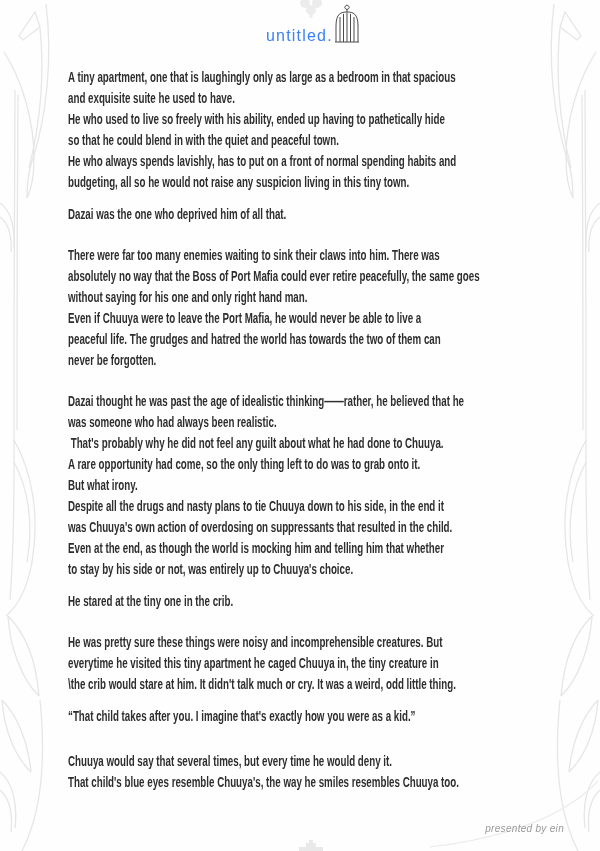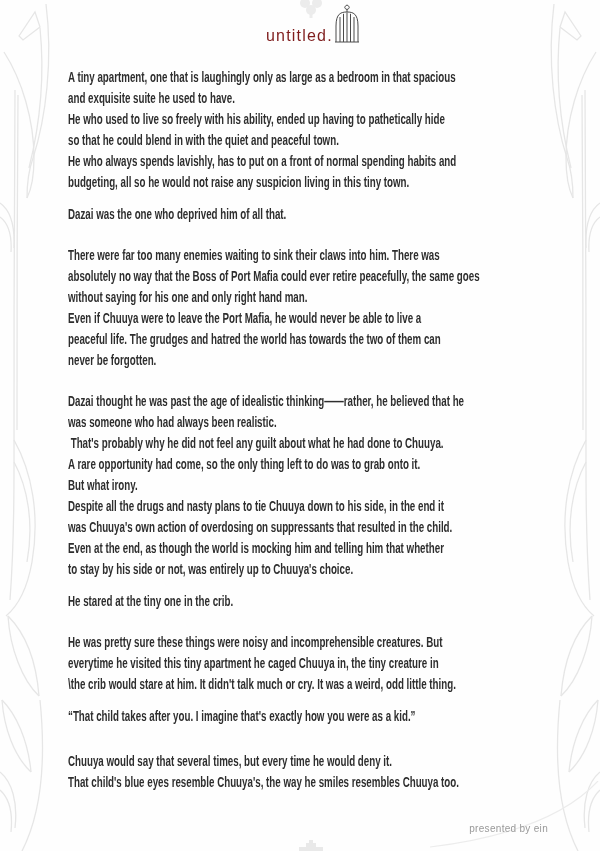--- a/index.html
+++ b/index.html
@@ -15,39 +15,39 @@
   .flourish path{stroke:#e6e6e6;stroke-width:1.3;fill:none;}
   .corner-arc{position:absolute;right:0;bottom:0;width:180px;height:70px;pointer-events:none;}
   .corner-arc path{stroke:#ececec;stroke-width:1.2;fill:none;}
   .trefoil{position:absolute;left:295px;top:0;width:32px;height:20px;pointer-events:none;}
   .trefoil circle,.trefoil rect{fill:#ececec;}
   .finial{position:absolute;left:299px;bottom:0;width:24px;height:11px;pointer-events:none;}
   .finial path{fill:#e9e9e9;}
   
   .title{
     position:absolute;top:27px;left:266px;
-    font-size:16px;font-weight:400;color:#7f1d1d;letter-spacing:1.2px;
+    font-size:16px;font-weight:400;color:#3b82f6;letter-spacing:1.2px;
   }
   .birdcage{position:absolute;left:334px;top:4px;width:26px;height:39px;}
   .birdcage path,.birdcage line{stroke:#4a4a4a;stroke-width:1;fill:none;}
   
   .story{
     position:absolute;left:68px;top:66px;width:820px;
     transform:scaleX(0.65);transform-origin:0 0;
     font-weight:700;font-size:15px;line-height:21px;color:#2e2e2e;
   }
   .story p{margin:0 0 20px 0;white-space:pre;}
   .story p:nth-of-type(1){margin-bottom:11px;}
   .story p:nth-of-type(4){margin-bottom:11px;}
   .story p:nth-of-type(6){margin-bottom:11px;}
   .story p:nth-of-type(7){margin-bottom:24px;}
   
   .credit{
-    position:absolute;right:52px;bottom:17px;
-    font-size:10px;color:#999;letter-spacing:0.3px;
+    position:absolute;right:36px;bottom:17px;
+    font-size:10px;color:#999;letter-spacing:0.3px;font-style:italic;
   }
 </style>
 </head>
 <body>
 
 <div class="page">
 
   <svg class="flourish flourish-left" viewBox="0 0 80 851">
     <path d="M19,36 L35,12 L40,27 L23,40 Z"></path>
     <path d="M46,4 C53,60 46,118 33,158 C28,172 27,185 27,198"></path>

